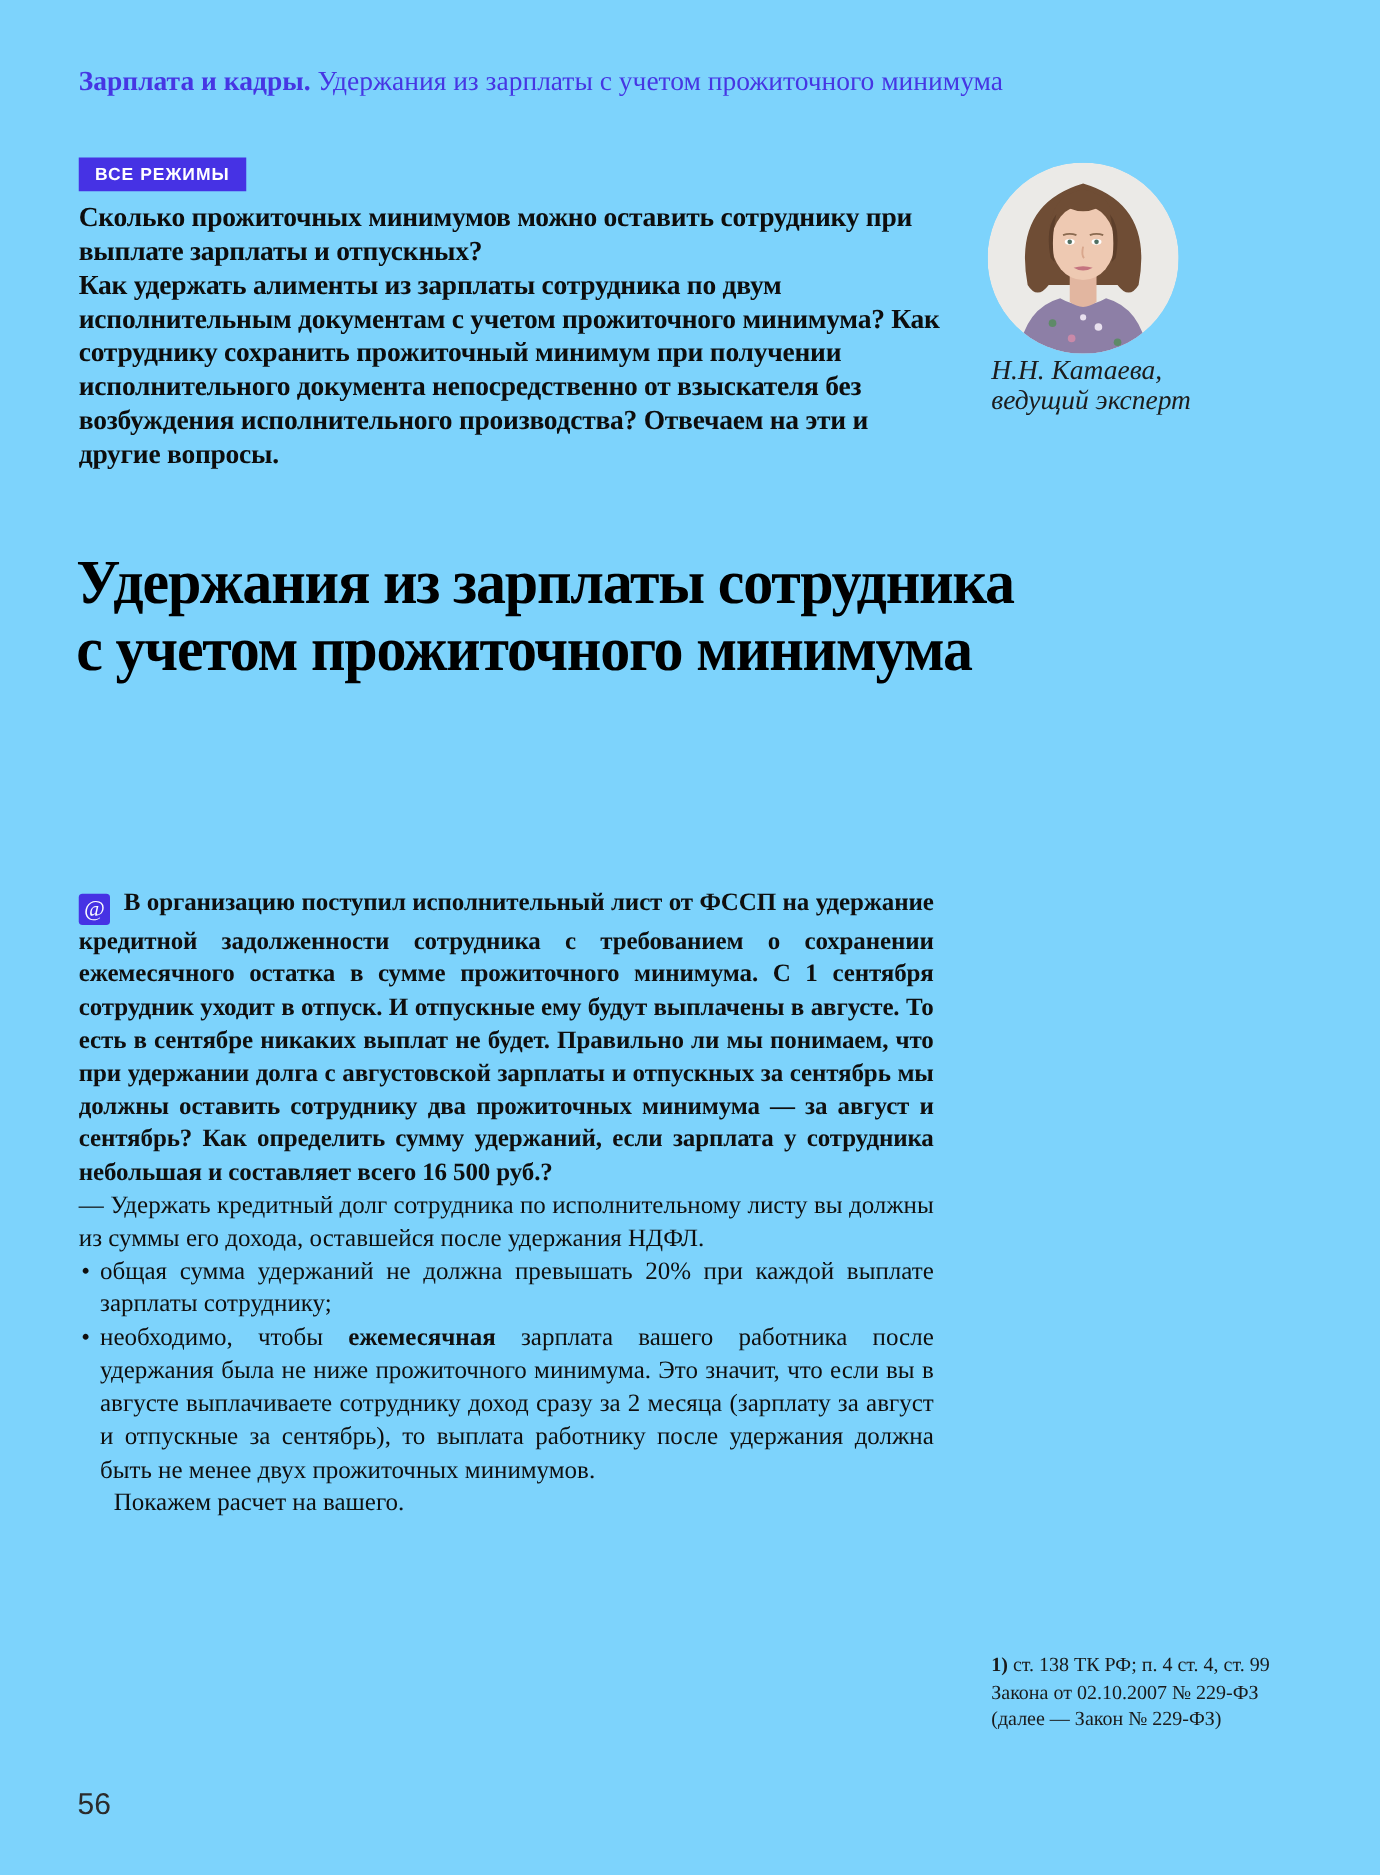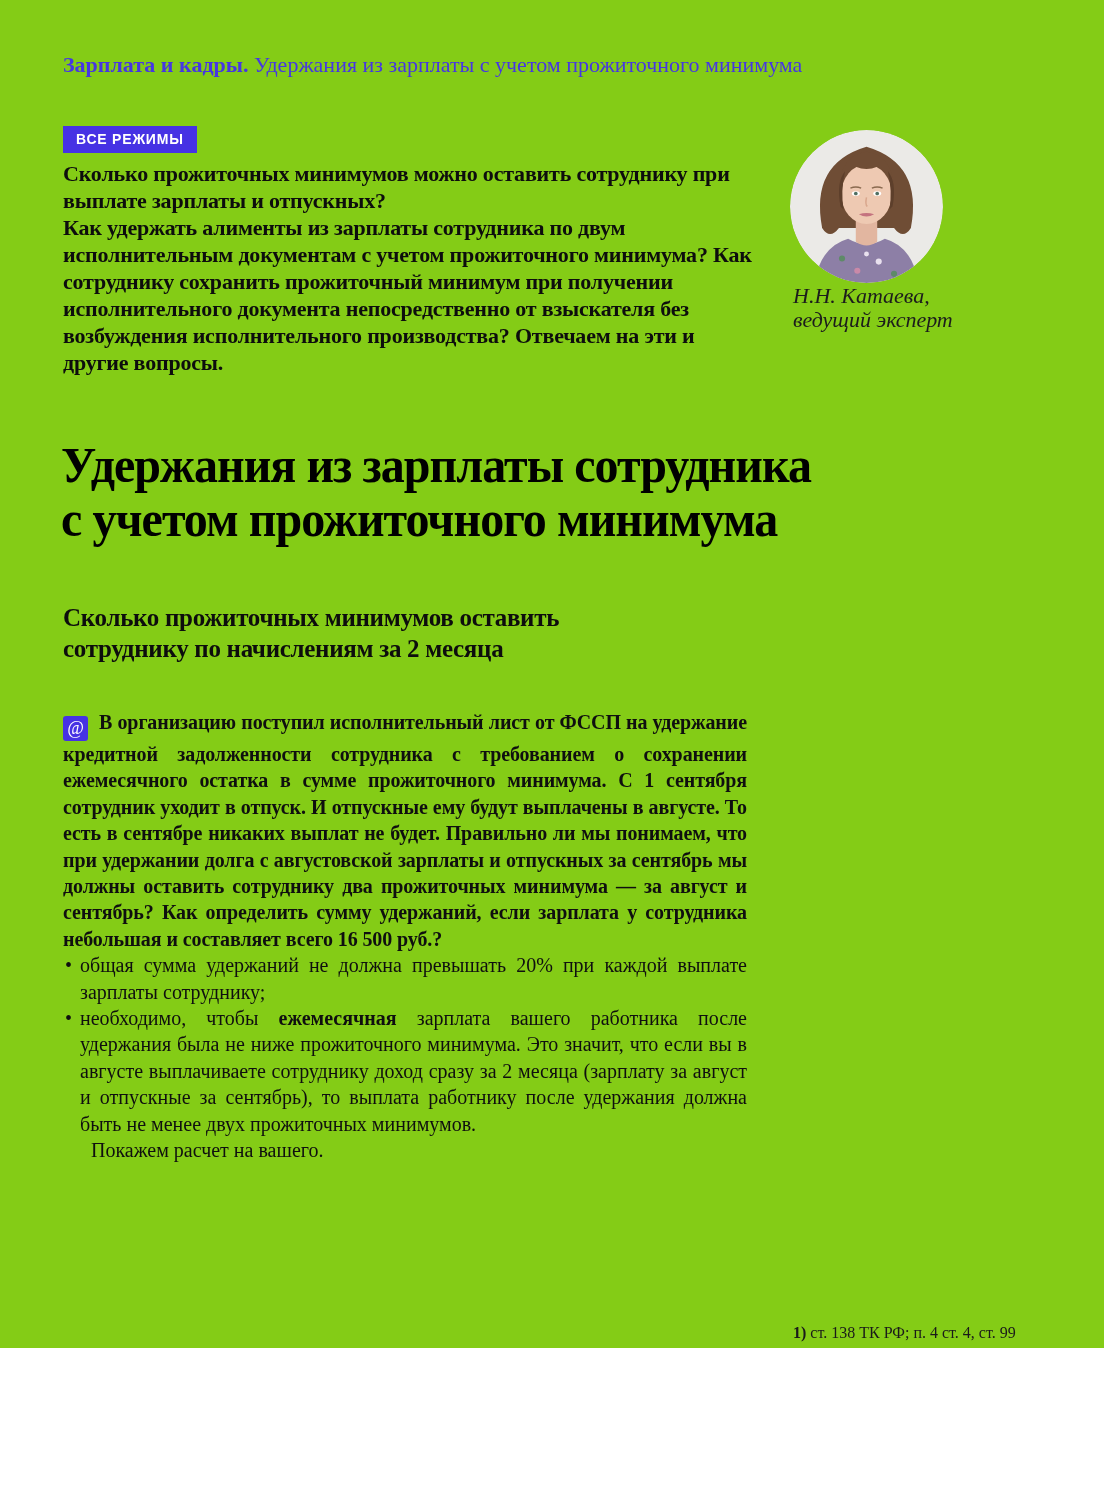--- a/index.html
+++ b/index.html
@@ -1,20 +1,20 @@
 <!DOCTYPE html>
 <html lang="ru"><head>
 <meta charset="utf-8">
 <style>
   * { margin:0; padding:0; box-sizing:border-box; }
   html,body { background:#ffffff; }
   .page {
     position:relative;
-    width:1104px; height:1348px;
-    background:#84cc16;
+    width:1104px; height:1500px;
+    background:#7dd3fc;
     font-family:"Liberation Serif", serif;
     color:#111111;
     overflow:hidden;
   }
   
   .running-head {
     position:absolute; left:63px; top:52px; width:980px;
     font-size:22px; line-height:26px;
     color:#4636e3;
   }
@@ -153,27 +153,24 @@
   <div class="caption">
     <div>Н.Н. Катаева,</div>
     <div>ведущий эксперт</div>
   </div>
 
   <h1 class="title">
     <div>Удержания из зарплаты сотрудника</div>
     <div>с учетом прожиточного минимума</div>
   </h1>
 
-  <h2 class="subheading">
-    <div>Сколько прожиточных минимумов оставить</div>
-    <div>сотруднику по начислениям за 2 месяца</div>
-  </h2>
 
   <div class="content">
     <p class="question"><span class="at-icon">@</span><span>В организацию поступил исполнительный лист от ФССП на удержание кредитной задолженности сотрудника с требованием о сохранении ежемесячного остатка в сумме прожиточного минимума. С 1 сентября сотрудник уходит в отпуск. И отпускные ему будут выплачены в августе. То есть в сентябре никаких выплат не будет. Правильно ли мы понимаем, что при удержании долга с августовской зарплаты и отпускных за сентябрь мы должны оставить сотруднику два прожиточных минимума — за август и сентябрь? Как определить сумму удержаний, если зарплата у сотрудника небольшая и составляет всего 16 500 руб.?</span></p>
+    <p>—  Удержать кредитный долг сотрудника по исполнительному листу вы должны из суммы его дохода, оставшейся после удержания НДФЛ.</p>
     <ul>
       <li><span class="blt">•</span><span>общая сумма удержаний не должна превышать 20% при каждой выплате зарплаты сотруднику;</span></li>
       <li><span class="blt">•</span><span>необходимо, чтобы </span><b>ежемесячная</b><span> зарплата вашего работника после удержания была не ниже прожиточного минимума. Это значит, что если вы в августе выплачиваете сотруднику доход сразу за 2 месяца (зарплату за август и отпускные за сентябрь), то выплата работнику после удержания должна быть не менее двух прожиточных минимумов.</span></li>
     </ul>
     <p class="indent">Покажем расчет на вашего.</p>
   </div>
 
   <div class="footnote">
     <b>1)</b><span> ст. 138 ТК РФ; п. 4 ст. 4, ст. 99 Закона от 02.10.2007 № 229-ФЗ (далее — Закон № 229-ФЗ)</span>
   </div>

